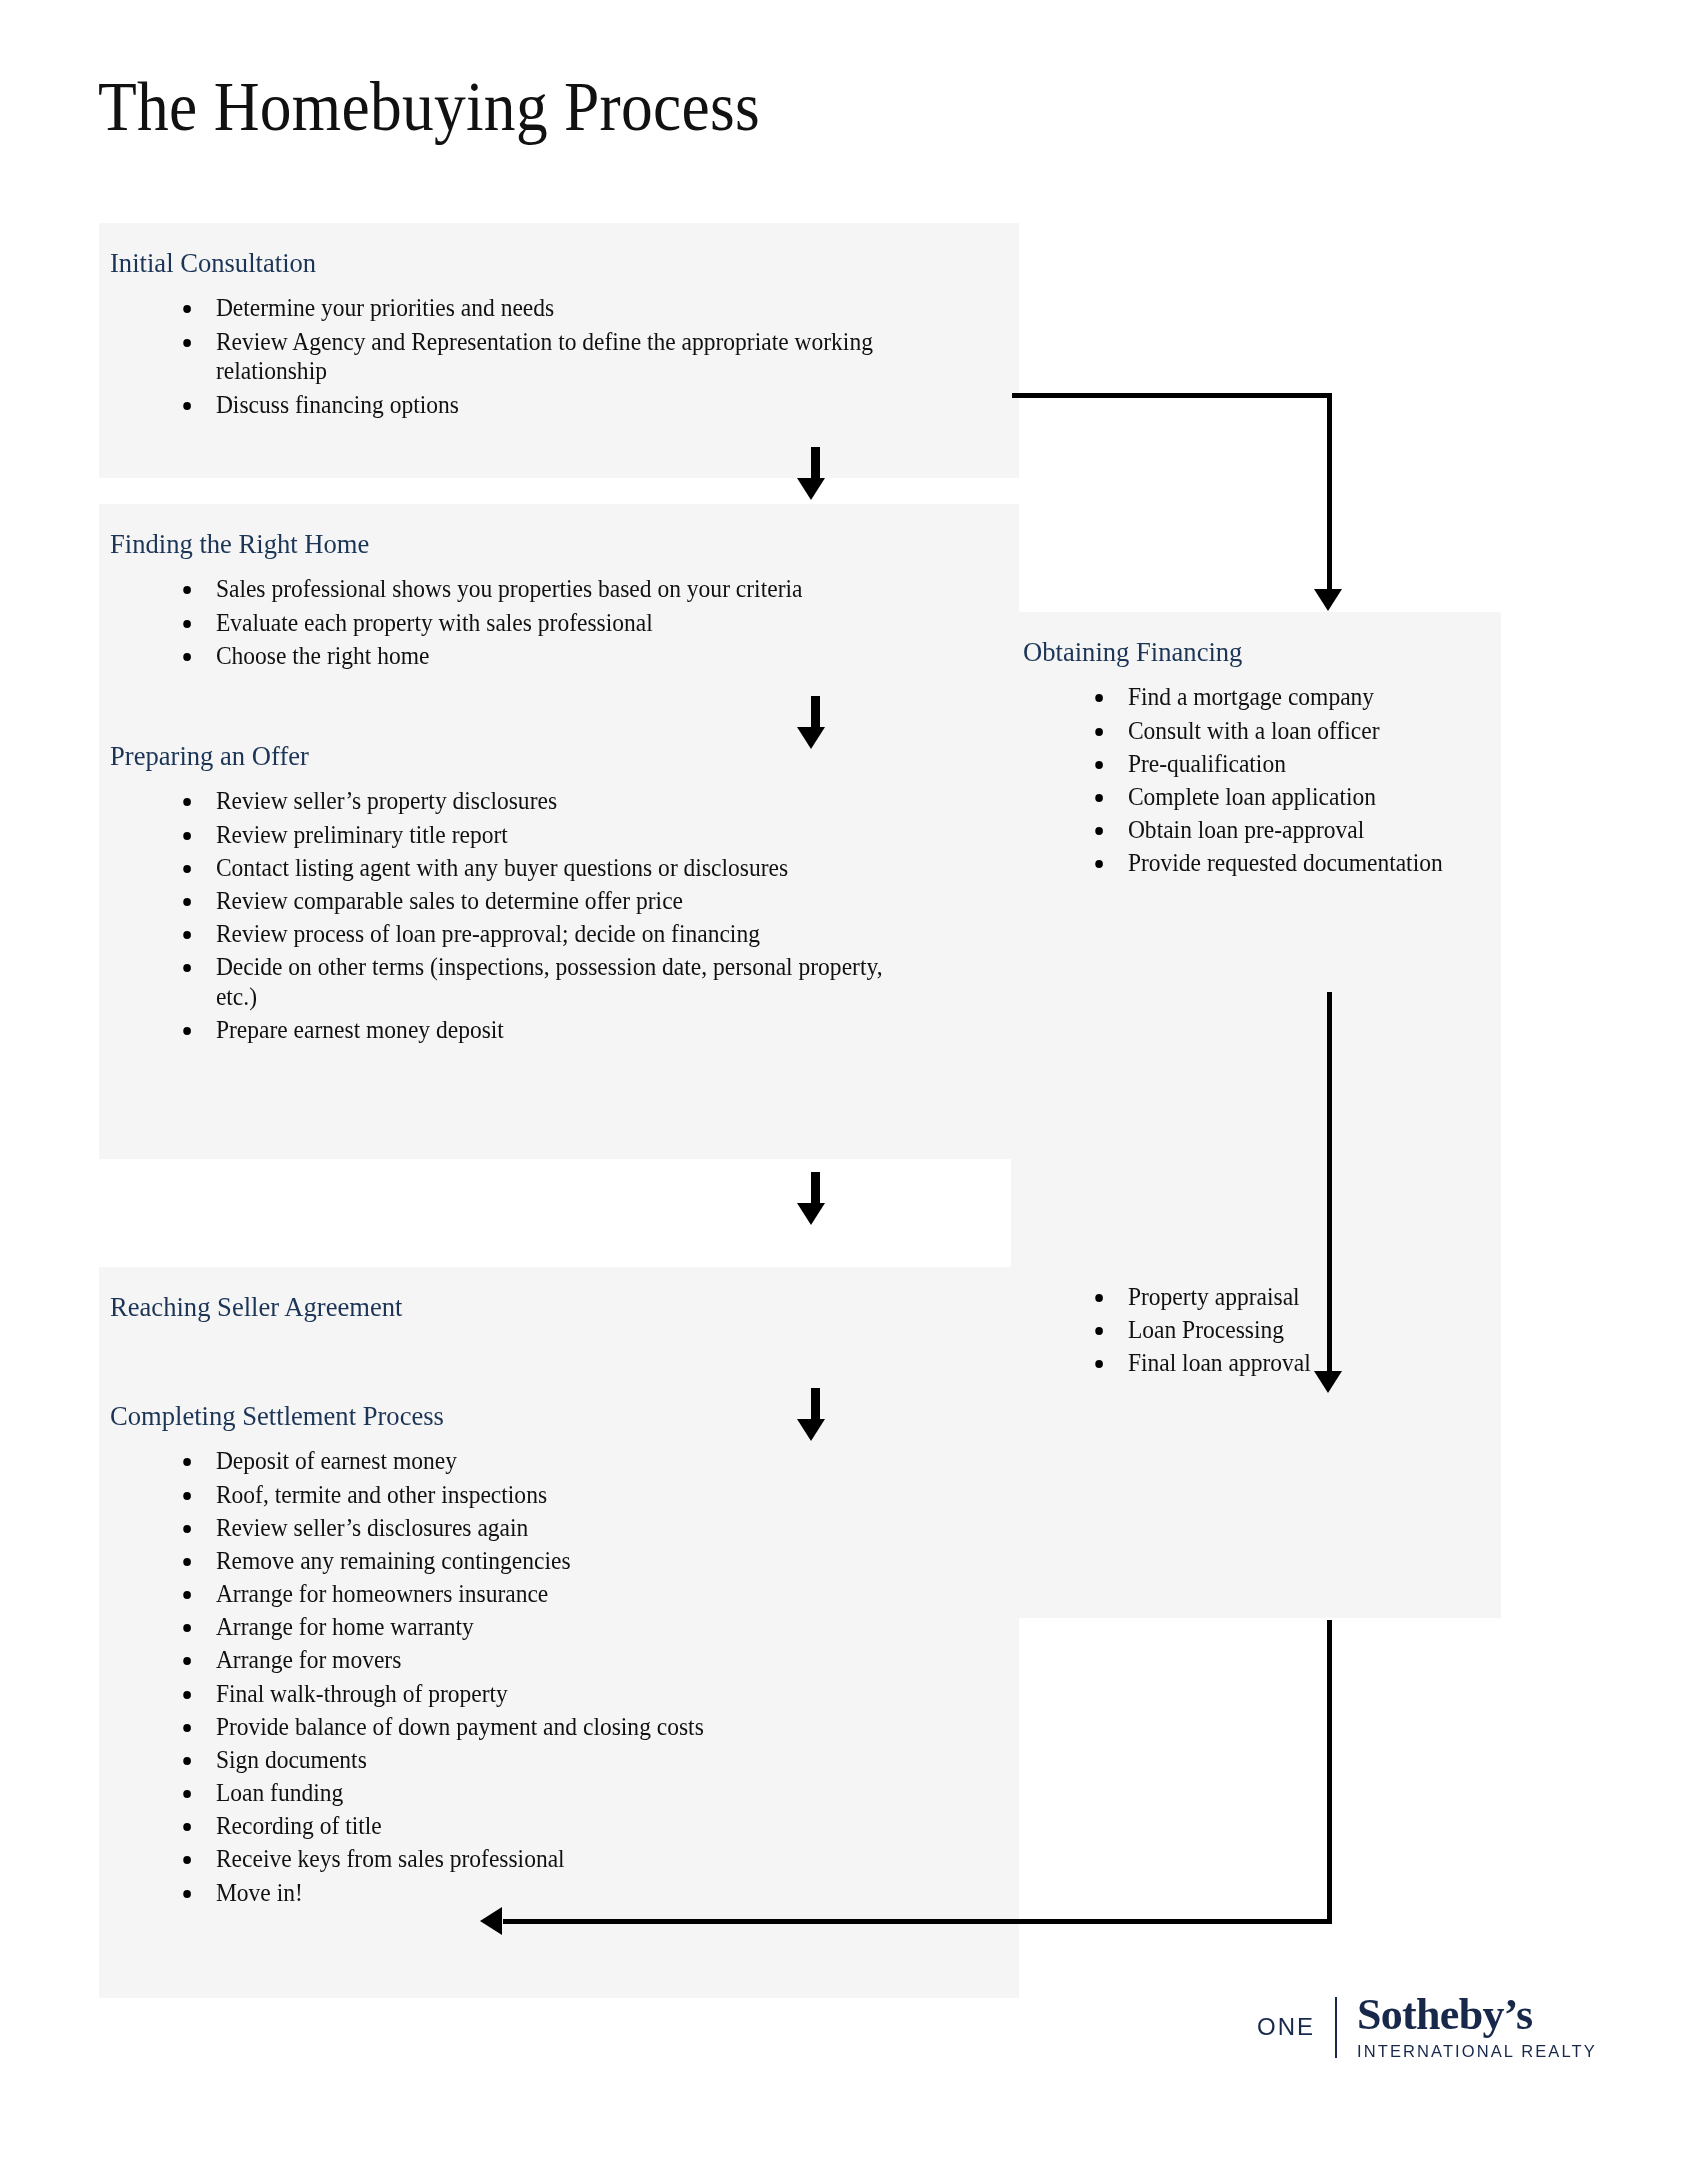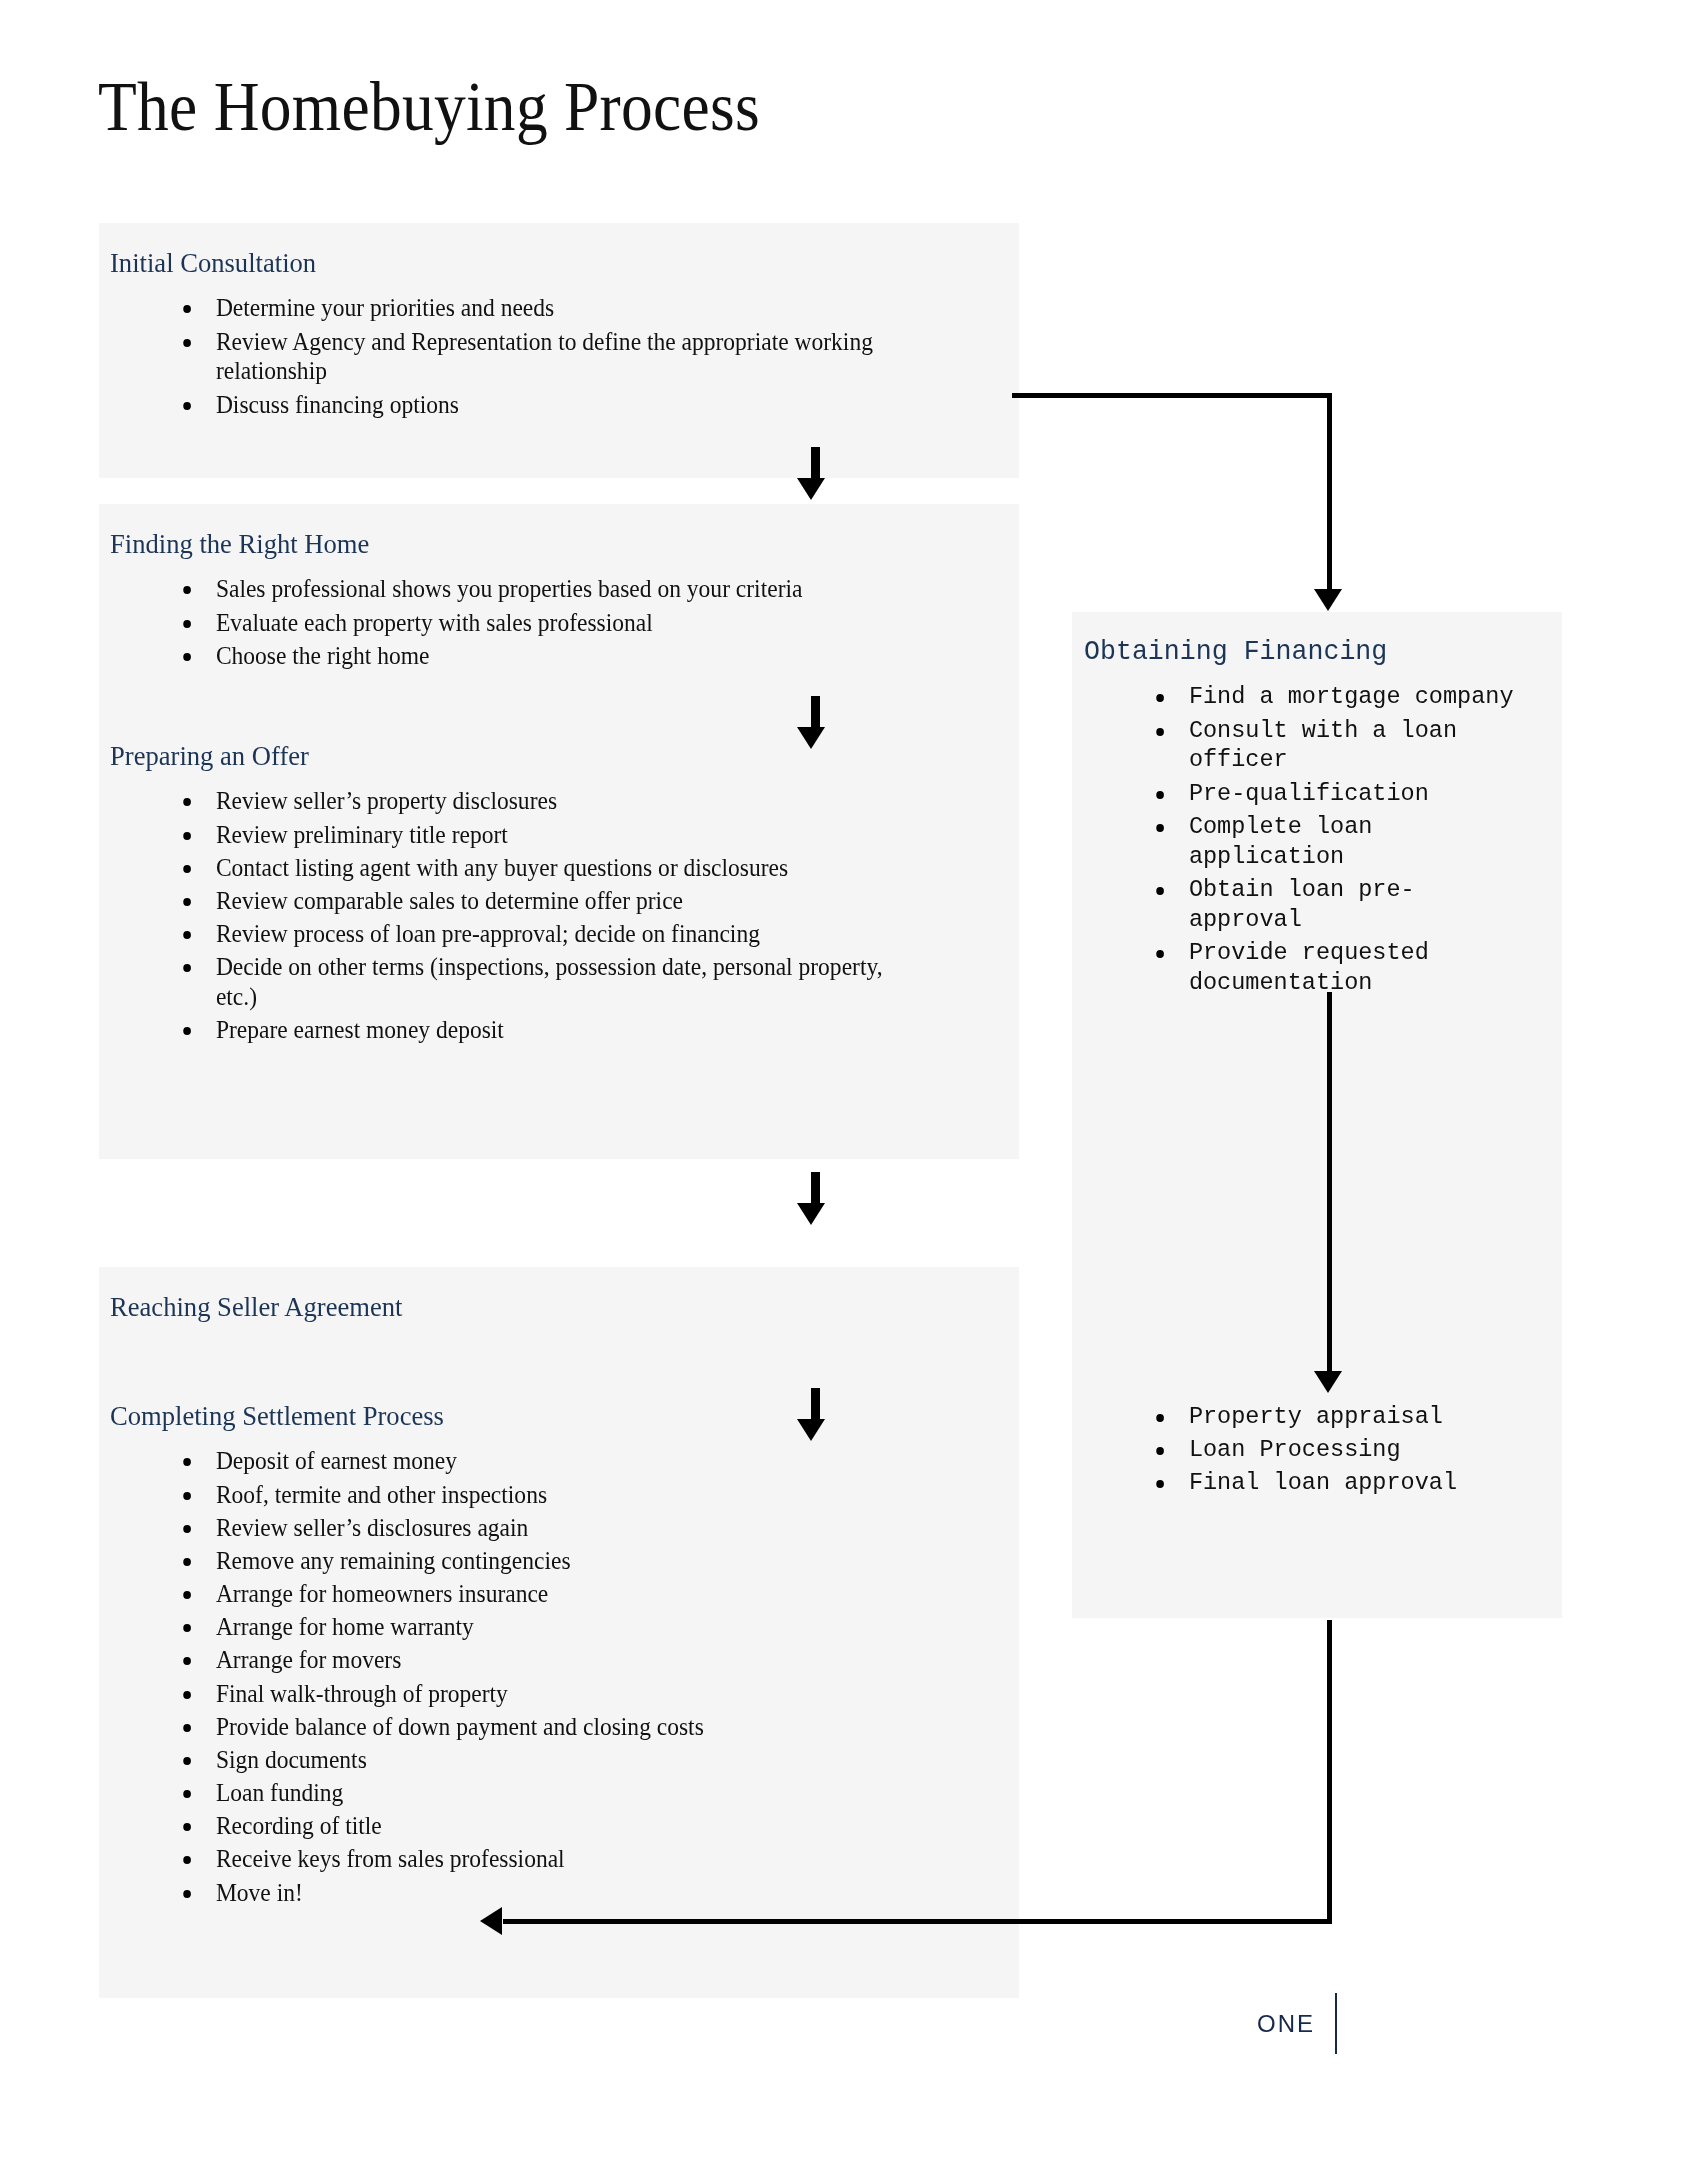--- a/index.html
+++ b/index.html
@@ -75,21 +75,21 @@
   .bullet-item.justify {
     text-align: justify;
   }
 
   
   .left-col { left: 99px; width: 920px; }
   .left-col .section-heading { margin: 25px 0 16px 10.6px; }
   .left-col .bullet-list { margin-left: 66px; margin-right: 79px; }
 
   
-  .right-col { left: 1072px; width: 490px; font-family: Liberation Mono, monospace; }
+  .right-col { left: 1011px; width: 490px; }
   .right-col .section-heading { margin: 25px 0 16px 12px; }
   .right-col .bullet-list { margin-left: 66px; margin-right: 20px; }
 
   
   .arrow-v {
     position: absolute;
     background: #000000;
     width: 4.6px;
   }
   .arrow-h {
@@ -257,16 +257,20 @@
   <div class="arrow-v" style="left:1327px; top:992px; height:384px;"></div>
   <div class="arrow-head-down" style="left:1314px; top:1371px;"></div>
 
   <div class="arrow-v" style="left:1327px; top:1620px; height:304px;"></div>
   <div class="arrow-h" style="left:503px; top:1919px; width:828px;"></div>
   <div class="arrow-head-left" style="left:480px; top:1907px;"></div>
 
   <div id="logo">
     <div id="logo-one">ONE</div>
     <div id="logo-divider"></div>
+    <div id="logo-right">
+      <div id="logo-sothebys">Sotheby’s</div>
+      <div id="logo-intl">INTERNATIONAL REALTY</div>
+    </div>
   </div>
 
 </div>
 
 
 </body></html>

